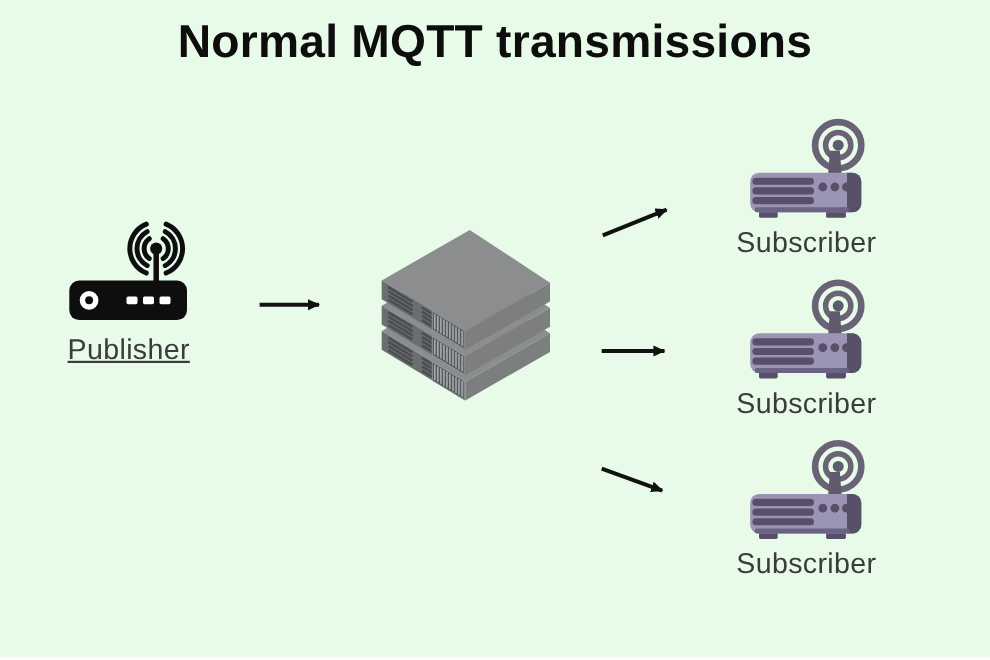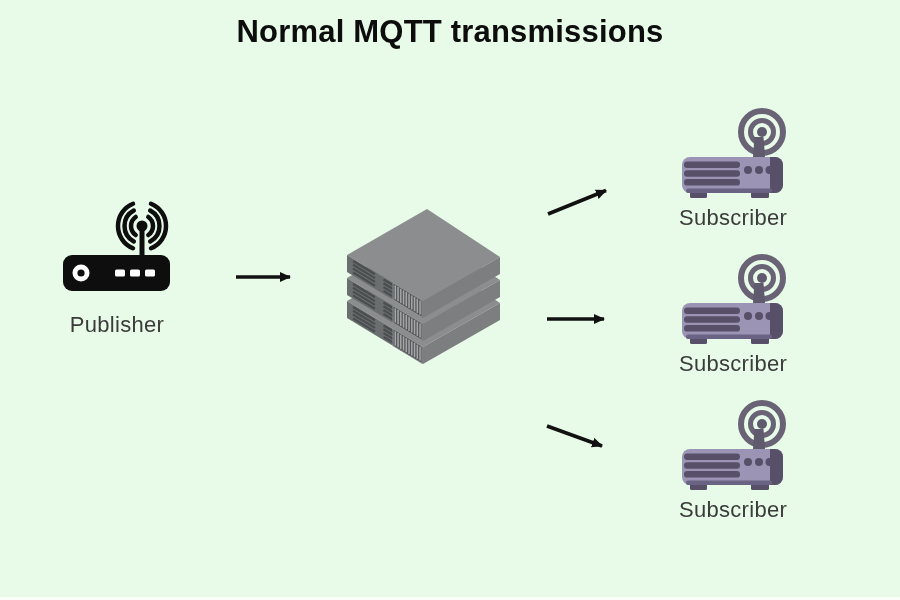--- a/index.html
+++ b/index.html
@@ -3,28 +3,28 @@
 <meta charset="utf-8">
 <style>
   html,body{margin:0;padding:0;}
   body{width:900px;height:600px;font-family:"Liberation Sans", sans-serif;}
   .canvas{
     position:relative;width:900px;height:600px;overflow:hidden;
     background:#e7fbe8;
   }
   .title{
     position:absolute;left:0;top:14px;width:900px;
-    text-align:center;font-size:31px;font-weight:800;color:#0d0d0d;
+    text-align:center;font-size:42px;font-weight:800;color:#0d0d0d;
     letter-spacing:0.2px;
   }
   .node-label{
-    position:absolute;text-align:center;font-size:22px;font-weight:400;
+    position:absolute;text-align:center;font-size:26px;font-weight:400;
     color:#3b3b3b;letter-spacing:0.3px;
   }
-  .lbl-publisher{left:37px;top:312px;width:160px;}
+  .lbl-publisher{left:37px;top:302px;width:160px;text-decoration:underline;}
   .lbl-broker{left:352px;top:366px;width:150px;}
   .lbl-sub1{left:653px;top:205px;width:160px;}
   .lbl-sub2{left:653px;top:351px;width:160px;}
   .lbl-sub3{left:653px;top:497px;width:160px;}
   .icon{position:absolute;}
   .ic-publisher{left:58px;top:193px;}
   .ic-broker{left:338px;top:200px;}
   .ic-sub1{left:673px;top:103px;}
   .ic-sub2{left:673px;top:249px;}
   .ic-sub3{left:673px;top:395px;}

